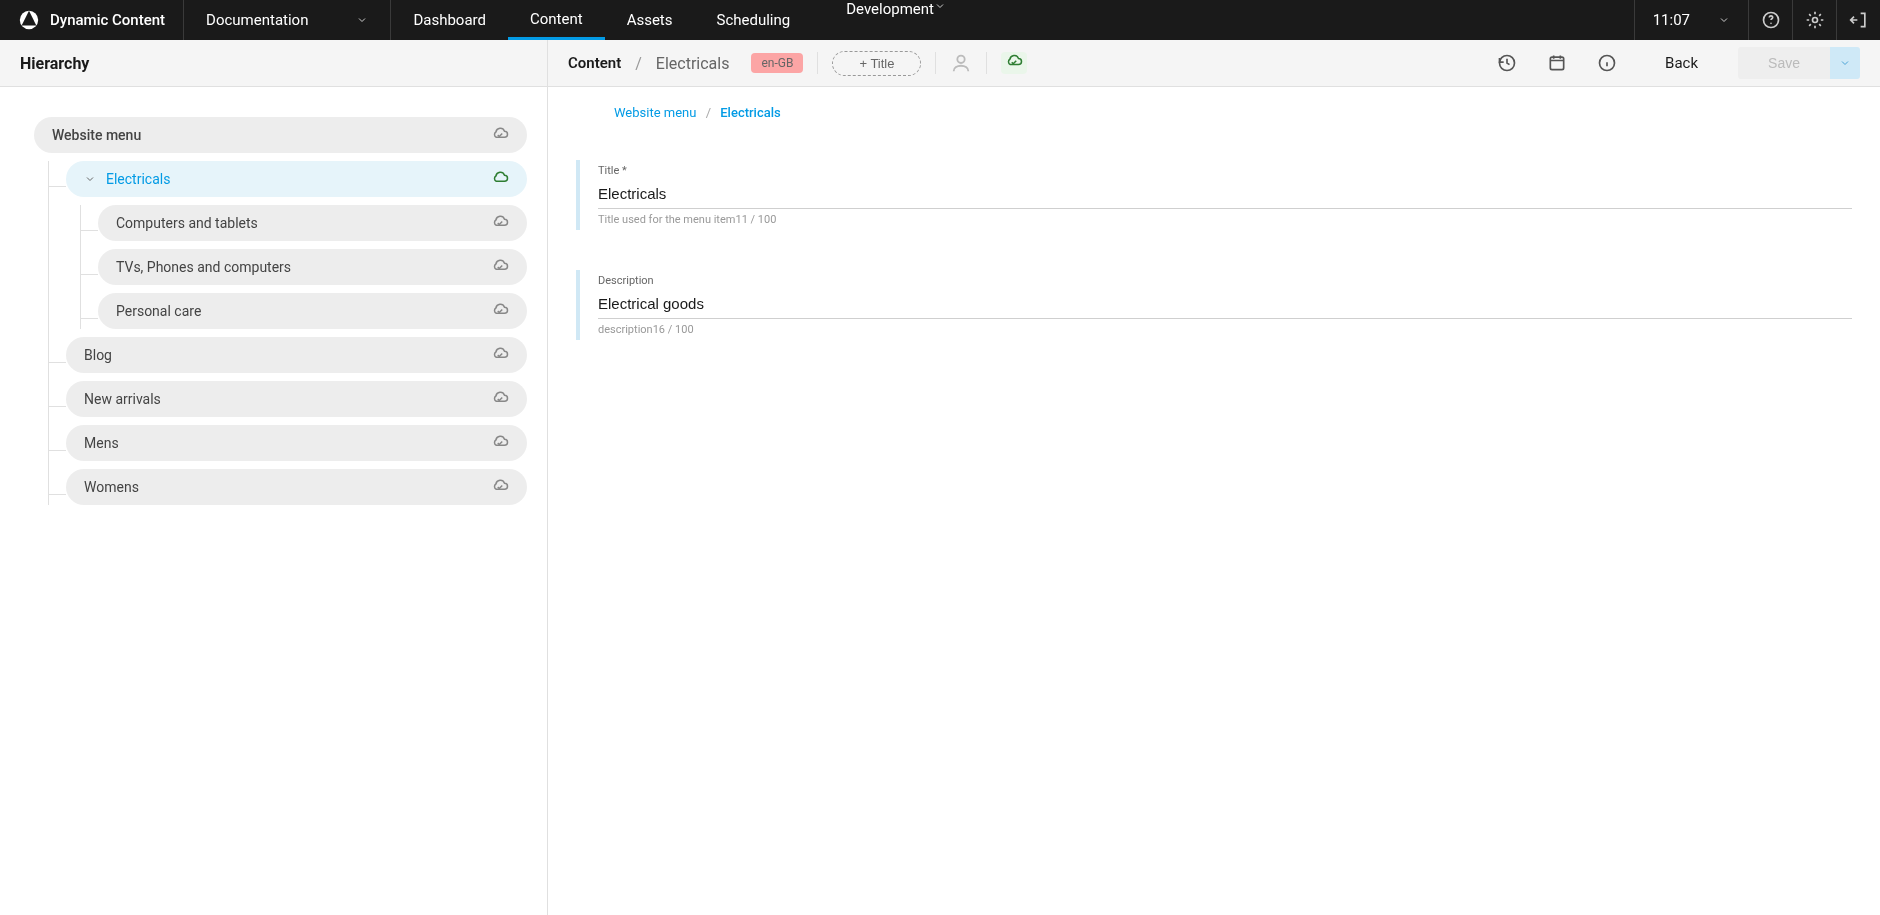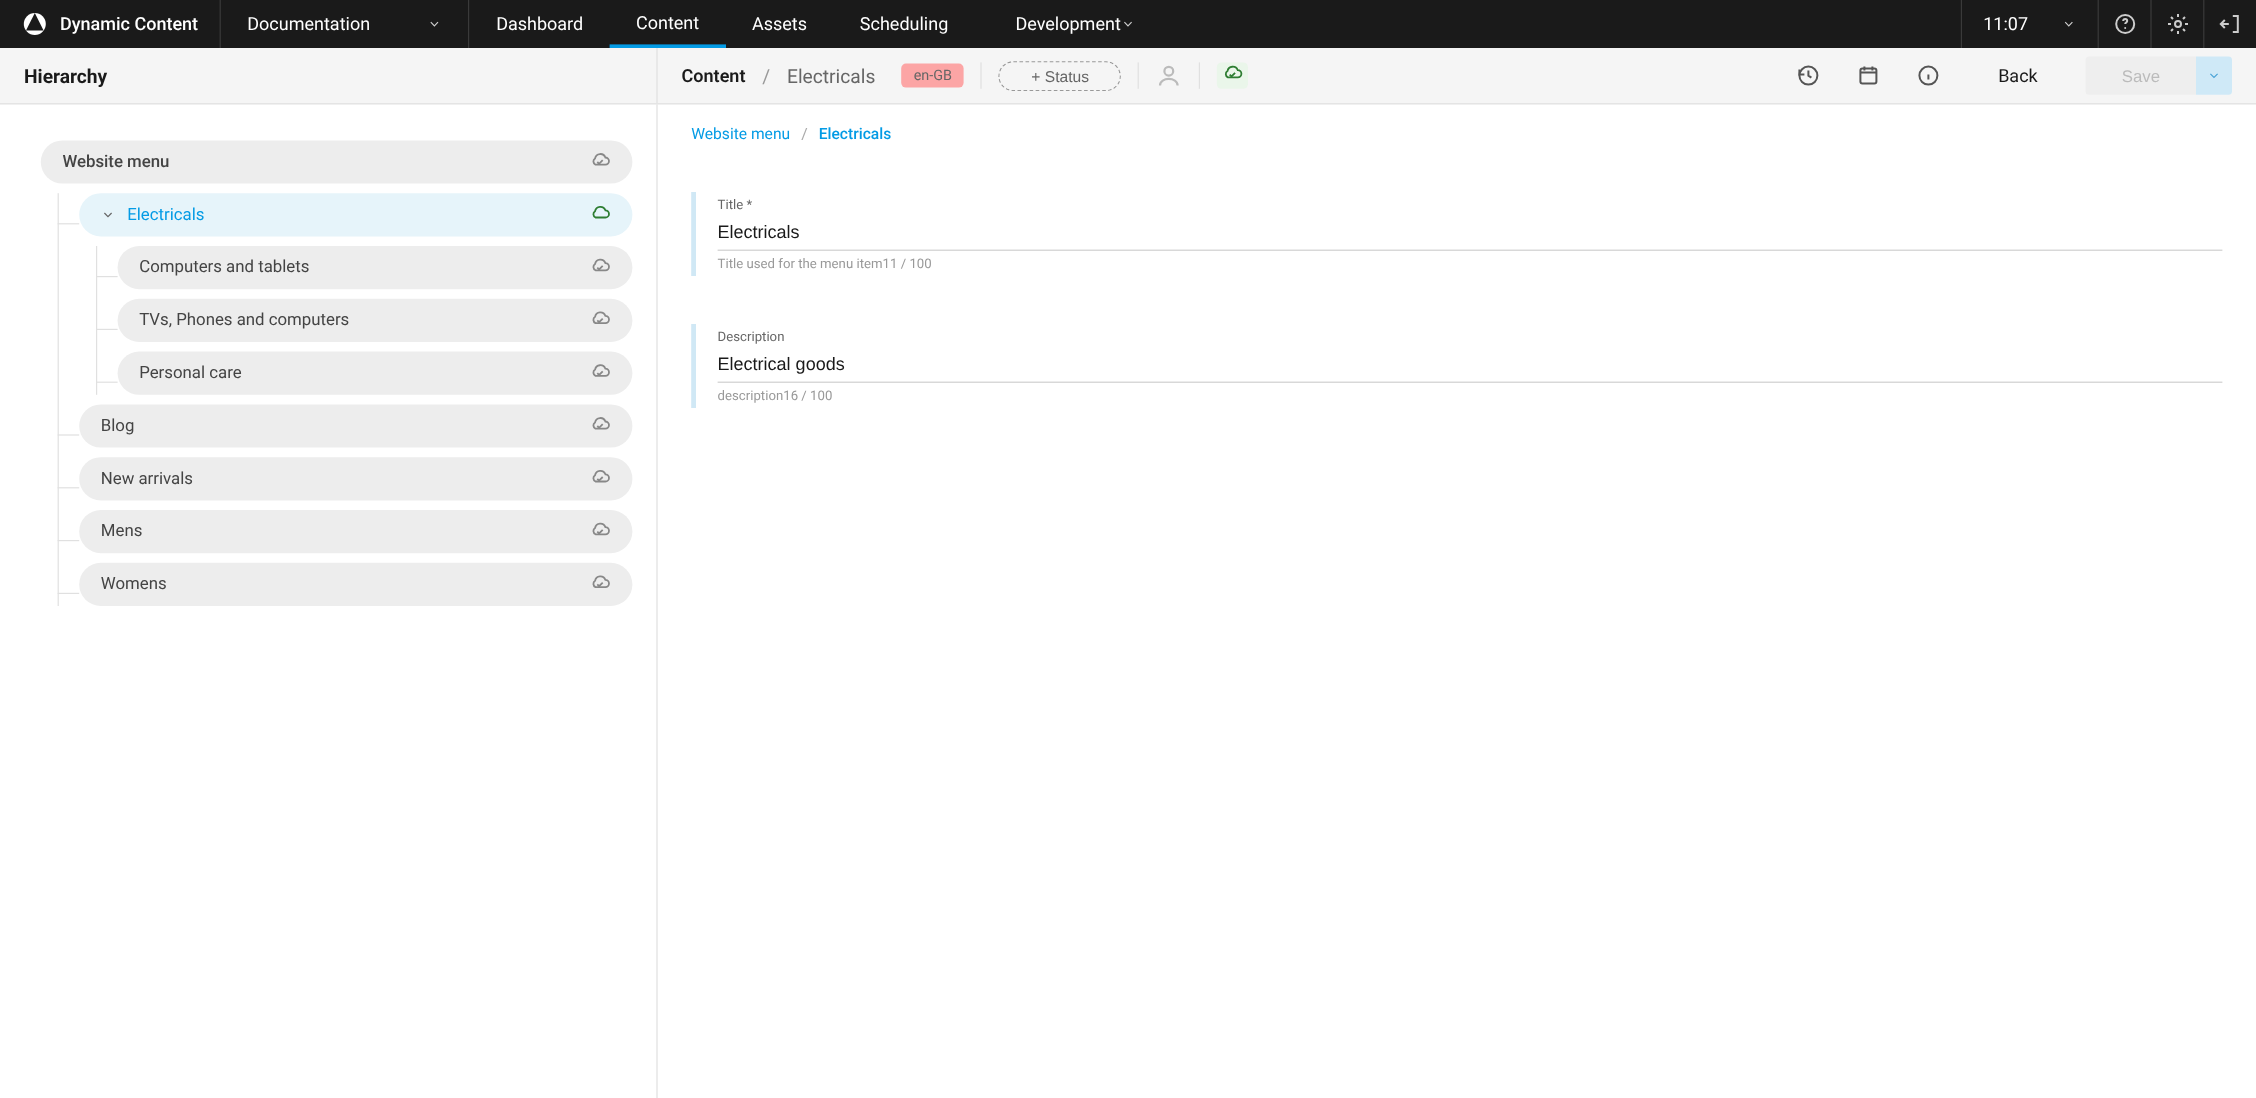--- a/index.html
+++ b/index.html
@@ -25,21 +25,21 @@
 
 
 .topbar{display:flex;align-items:stretch;height:40px;background:var(--bg-dark);color:#fff;}
 .tb-brand{display:flex;align-items:center;gap:10px;padding:0 18px;border-right:1px solid #3a3a3a;}
 .tb-brand .logo-icon{width:22px;height:22px;}
 .tb-brand span{font-size:15px;font-weight:500;}
 .tb-doc{display:flex;align-items:center;gap:48px;padding:0 22px;border-right:1px solid #3a3a3a;font-size:15px;cursor:pointer;}
 .tb-nav{display:flex;}
 .tb-nav-item{display:flex;align-items:center;padding:0 22px;font-size:15px;cursor:pointer;color:#ffffff;}
 .tb-nav-item.active{color:#fff;border-bottom:3px solid var(--accent);}
-.tb-env{display:flex;align-items:center;padding:0 22px;margin-left:12px;font-size:15px;cursor:pointer;}
+.tb-env{display:flex;align-items:flex-start;padding:0 22px;margin-left:12px;font-size:15px;cursor:pointer;}
 .tb-spacer{flex:1;}
 .tb-time{display:flex;align-items:center;gap:28px;padding:0 18px;border-left:1px solid #3a3a3a;font-size:15px;cursor:pointer;}
 .tb-icon-btn{display:flex;align-items:center;justify-content:center;width:44px;border-left:1px solid #3a3a3a;cursor:pointer;}
 .tb-icon-btn svg{width:20px;height:20px;color:#ccc;}
 
 
 .subheader{display:flex;height:47px;background:var(--bg-subheader);border-bottom:1px solid var(--border-light);}
 .sh-left{width:548px;display:flex;align-items:center;padding:0 20px;border-right:1px solid var(--border-light);}
 .sh-left-title{font-size:16px;font-weight:700;color:var(--text-dark);}
 .sh-right{flex:1;display:flex;align-items:center;padding:0 20px;gap:14px;}
@@ -77,21 +77,21 @@
 .node .caret-svg{width:12px;height:12px;color:#666;}
 .node .cloud-svg{width:18px;height:18px;color:var(--cloud-grey);margin-left:auto;}
 .node.active{background:var(--accent-bg);color:var(--accent);}
 .node.active .cloud-svg{color:var(--cloud-green);}
 .node.root{font-weight:500;}
 
 
 .root-caret-wrap{position:absolute;left:-6px;top:17px;color:#666;}
 
 
-.breadcrumb-top{font-size:13px;color:var(--text-mid);}
+.breadcrumb-top{font-size:13px;color:var(--text-mid);margin-left:38px;}
 .breadcrumb-top a{color:var(--accent);text-decoration:none;}
 .breadcrumb-top .bc-sep{margin:0 6px;color:#aaa;}
 .breadcrumb-top .bc-current{color:var(--accent);font-weight:500;}
 
 .field{margin-top:40px;border-left:4px solid #d0e8f5;padding:4px 0 4px 18px;}
 .field-label{font-size:11px;color:var(--text-mid);margin-bottom:4px;}
 .field-label .req{color:var(--text-mid);}
 .field-input{width:100%;border:none;border-bottom:1px solid #cfcfcf;font-size:15px;padding:4px 0 6px;outline:none;color:var(--text-dark);}
 .field-underline-row{display:flex;font-size:11px;color:var(--text-light);margin-top:4px;}
 </style>
@@ -156,21 +156,21 @@
 <div class="subheader">
   <div class="sh-left">
     <div class="sh-left-title">Hierarchy</div>
   </div>
   <div class="sh-right">
     <span class="sh-crumb">Content</span>
     <span class="sh-crumb-sep">/</span>
     <span class="sh-crumb-leaf">Electricals</span>
     <span class="sh-locale">en-GB</span>
     <span class="sh-divider"></span>
-    <button class="sh-status-btn">+ Status</button>
+    <button class="sh-status-btn">+ Title</button>
     <span class="sh-divider"></span>
     <svg class="sh-user-icon" viewBox="0 0 24 24">
         <circle cx="12" cy="8" r="4" fill="none" stroke="currentColor" stroke-width="2"></circle>
         <path d="M4 21c0-4 4-6 8-6s8 2 8 6" fill="none" stroke="currentColor" stroke-width="2"></path>
       </svg>
     <span class="sh-divider"></span>
     <svg class="sh-cloud-green" viewBox="0 0 24 24">
         <path d="M18 14a4 4 0 000-8 6 6 0 00-11.5 1A4 4 0 007 14h11z" fill="none" stroke="currentColor" stroke-width="2"></path>
         <path d="M9 11l2 2 4-4" stroke="currentColor" stroke-width="2" fill="none"></path>
       </svg>

